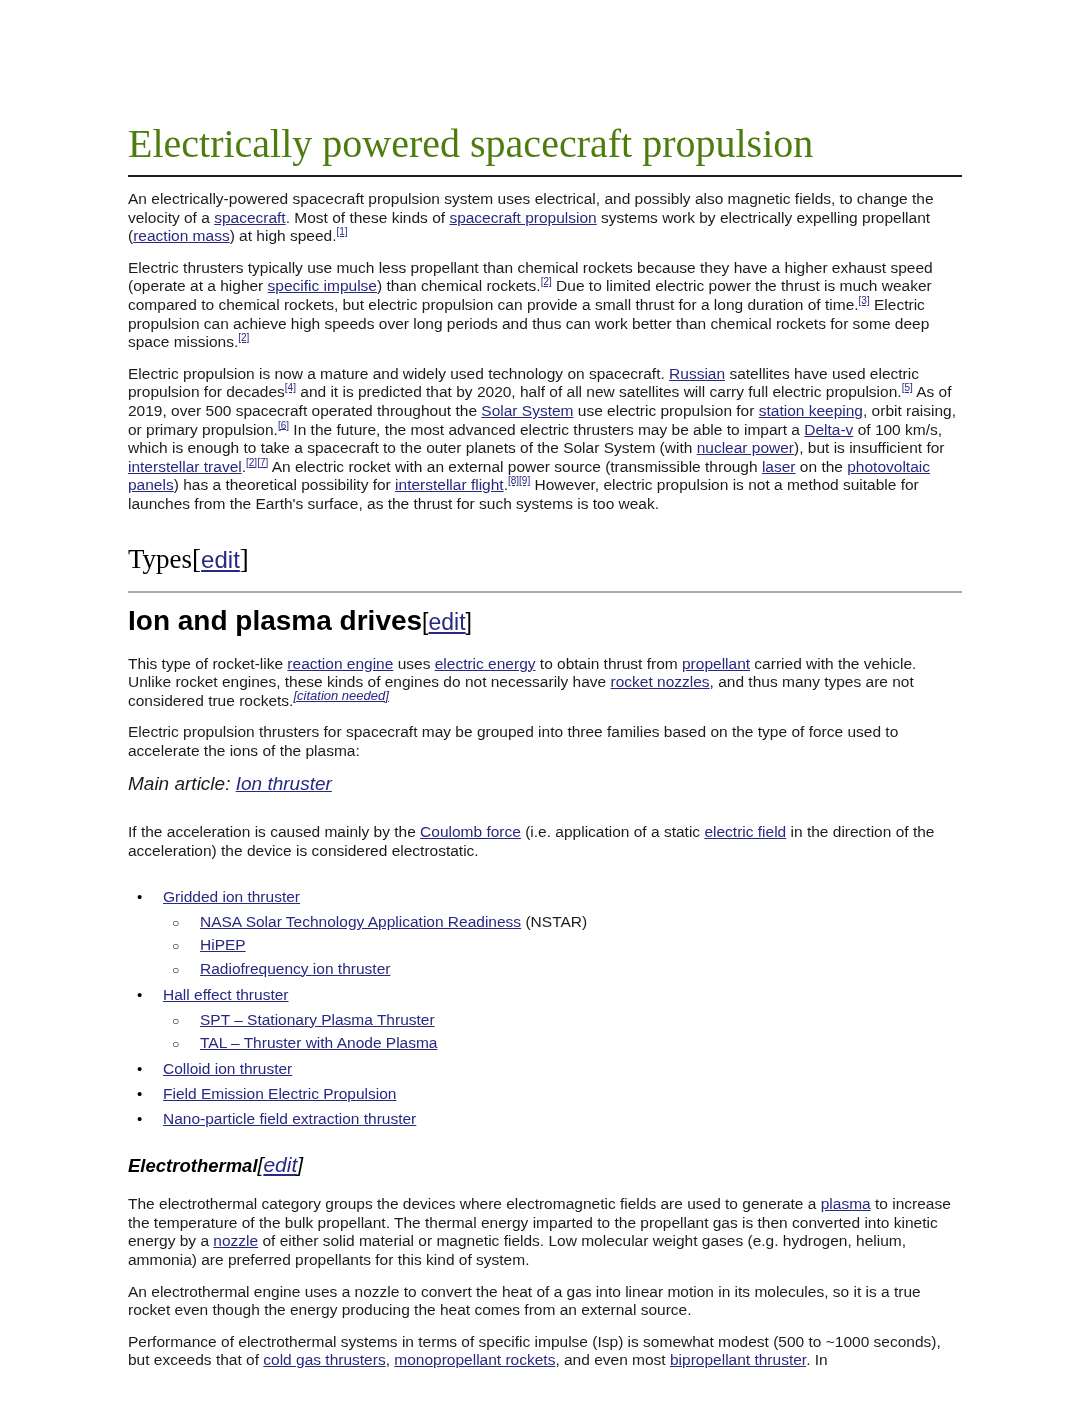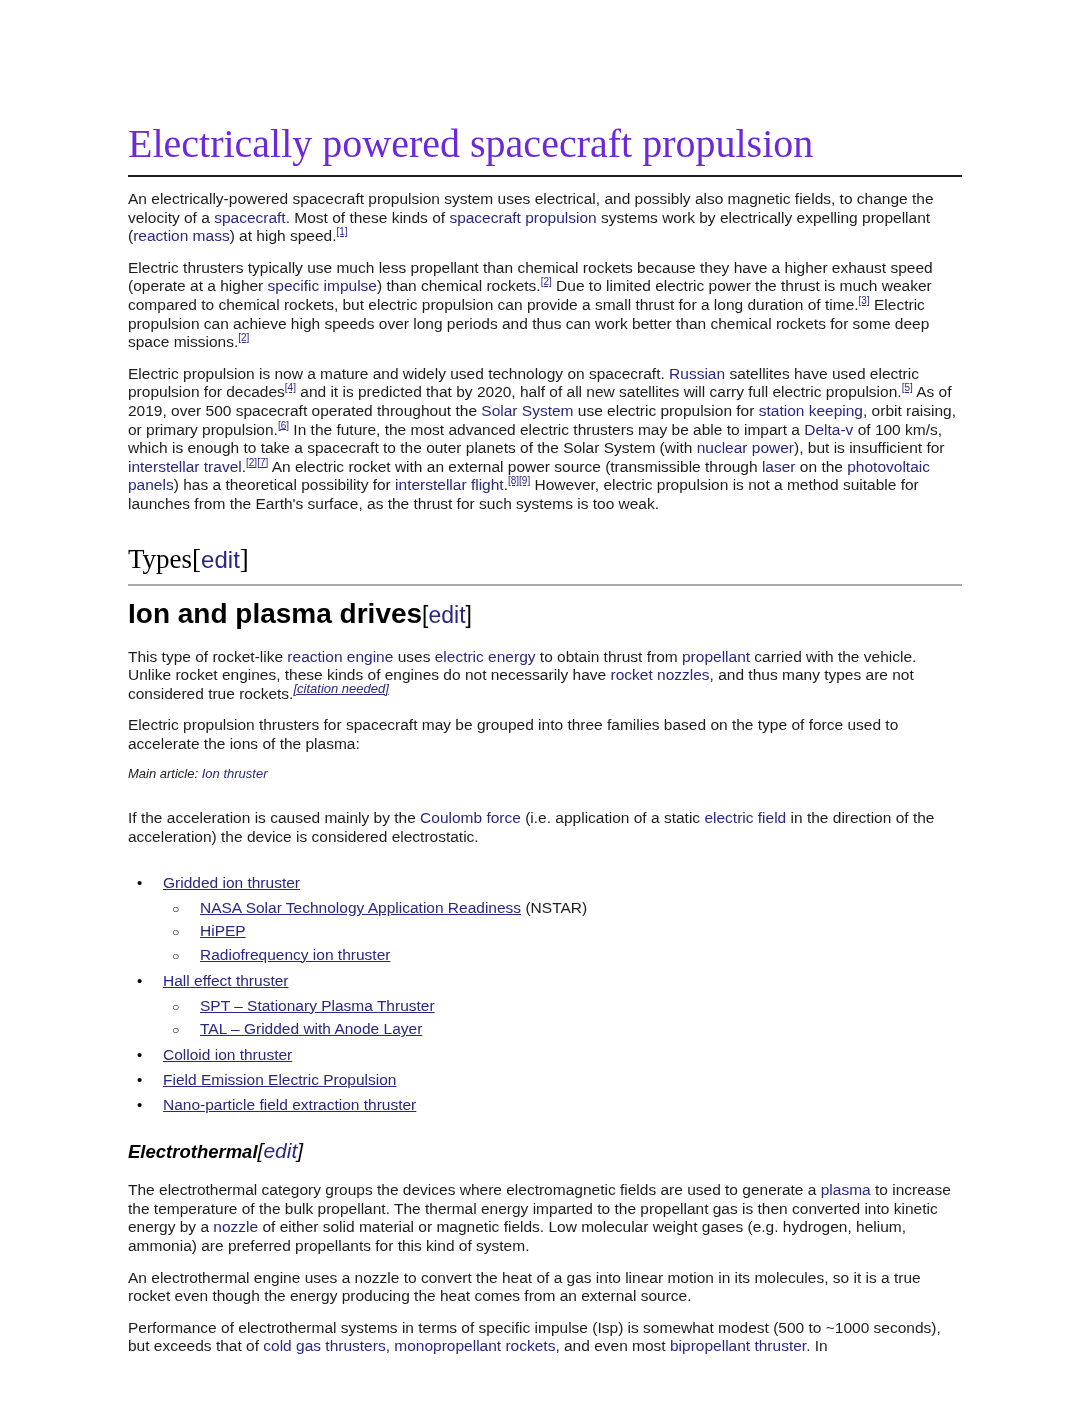--- a/index.html
+++ b/index.html
@@ -21,52 +21,53 @@
     background:var(--bg);
     padding:122px 126px 40px 128px;
     overflow:hidden;
   }
   
   .h1{
     font-family:"Liberation Serif","DejaVu Serif",serif;
     font-weight:400;
     font-size:40px;
     line-height:1.1;
-    color:#6d28d9;
+    color:#4d7c0f;
     border-bottom:2px solid var(--rule-dark);
     padding-bottom:9px;
     margin-bottom:13px;
   }
   
   .p{
     font-size:15.5px;
     line-height:18.6px;
     margin:13px 0;
     text-align:left;
   }
   .p b{font-weight:400;}
   a.lnk{
     color:var(--link);
+    text-decoration:underline;
     cursor:pointer;
   }
   sup.ref{
     font-size:10px;
     line-height:0;
     vertical-align:super;
   }
   sup.ref a.lnk{text-decoration:underline;}
   sup.ref a.cn{font-style:italic;font-size:13px;}
   
   .h2-serif{
     font-family:"Liberation Serif","DejaVu Serif",serif;
     font-weight:400;
     font-size:27px;
     color:#000;
     margin-top:30px;
-    padding-bottom:9px;
+    padding-bottom:16px;
     border-bottom:2px solid var(--rule-gray);
     margin-bottom:10px;
   }
   .h2-serif .edit-a{font-family:"Liberation Sans","DejaVu Sans",sans-serif;font-size:24px;}
   
   .h2-sans{
     font-weight:700;
     font-size:28px;
     color:#000;
     margin:12px 0 18px 0;
@@ -78,21 +79,21 @@
     font-weight:700;
     font-style:italic;
     font-size:18.5px;
     color:#000;
     margin:24px 0 4px 0;
   }
   .h3 .edit-a{font-weight:400;font-size:21px;}
   .h3 .bracket{font-weight:400;font-size:21px;}
   .main-article{
     font-style:italic;
-    font-size:13px;
+    font-size:19px;
     margin:2px 0 28px 0;
   }
   .main-article a.lnk{font-style:italic;}
   .spaced{margin-bottom:26px;}
   
   .list{margin:20px 0 16px 0;}
   .li{
     display:flex;
     align-items:baseline;
     font-size:15.5px;
@@ -148,21 +149,21 @@
       <div class="li l1">
         <span class="marker">•</span>
         <span class="li-content"><a class="lnk">Hall effect thruster</a></span>
       </div>
       <div class="li l2">
         <span class="marker">○</span>
         <span class="li-content"><a class="lnk">SPT – Stationary Plasma Thruster</a></span>
       </div>
       <div class="li l2">
         <span class="marker">○</span>
-        <span class="li-content"><a class="lnk">TAL – Gridded with Anode Layer</a></span>
+        <span class="li-content"><a class="lnk">TAL – Thruster with Anode Plasma</a></span>
       </div>
       <div class="li l1">
         <span class="marker">•</span>
         <span class="li-content"><a class="lnk">Colloid ion thruster</a></span>
       </div>
       <div class="li l1">
         <span class="marker">•</span>
         <span class="li-content"><a class="lnk">Field Emission Electric Propulsion</a></span>
       </div>
       <div class="li l1">

